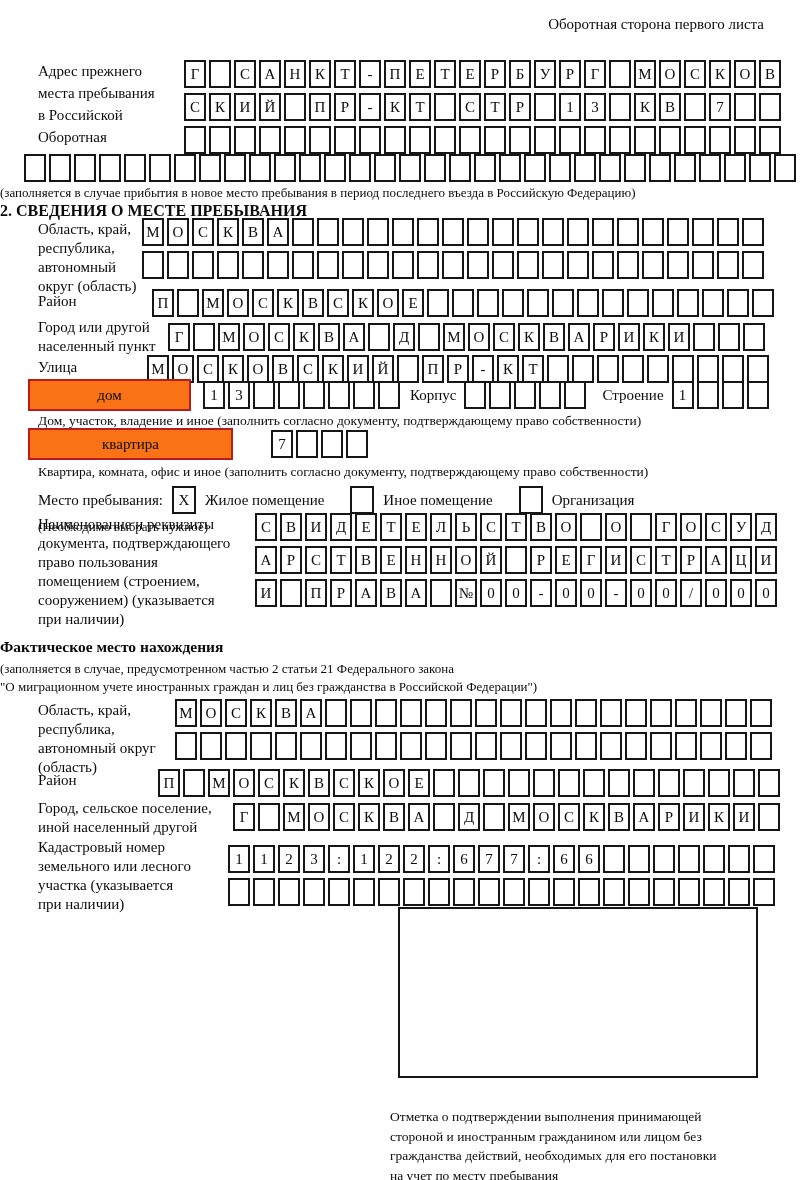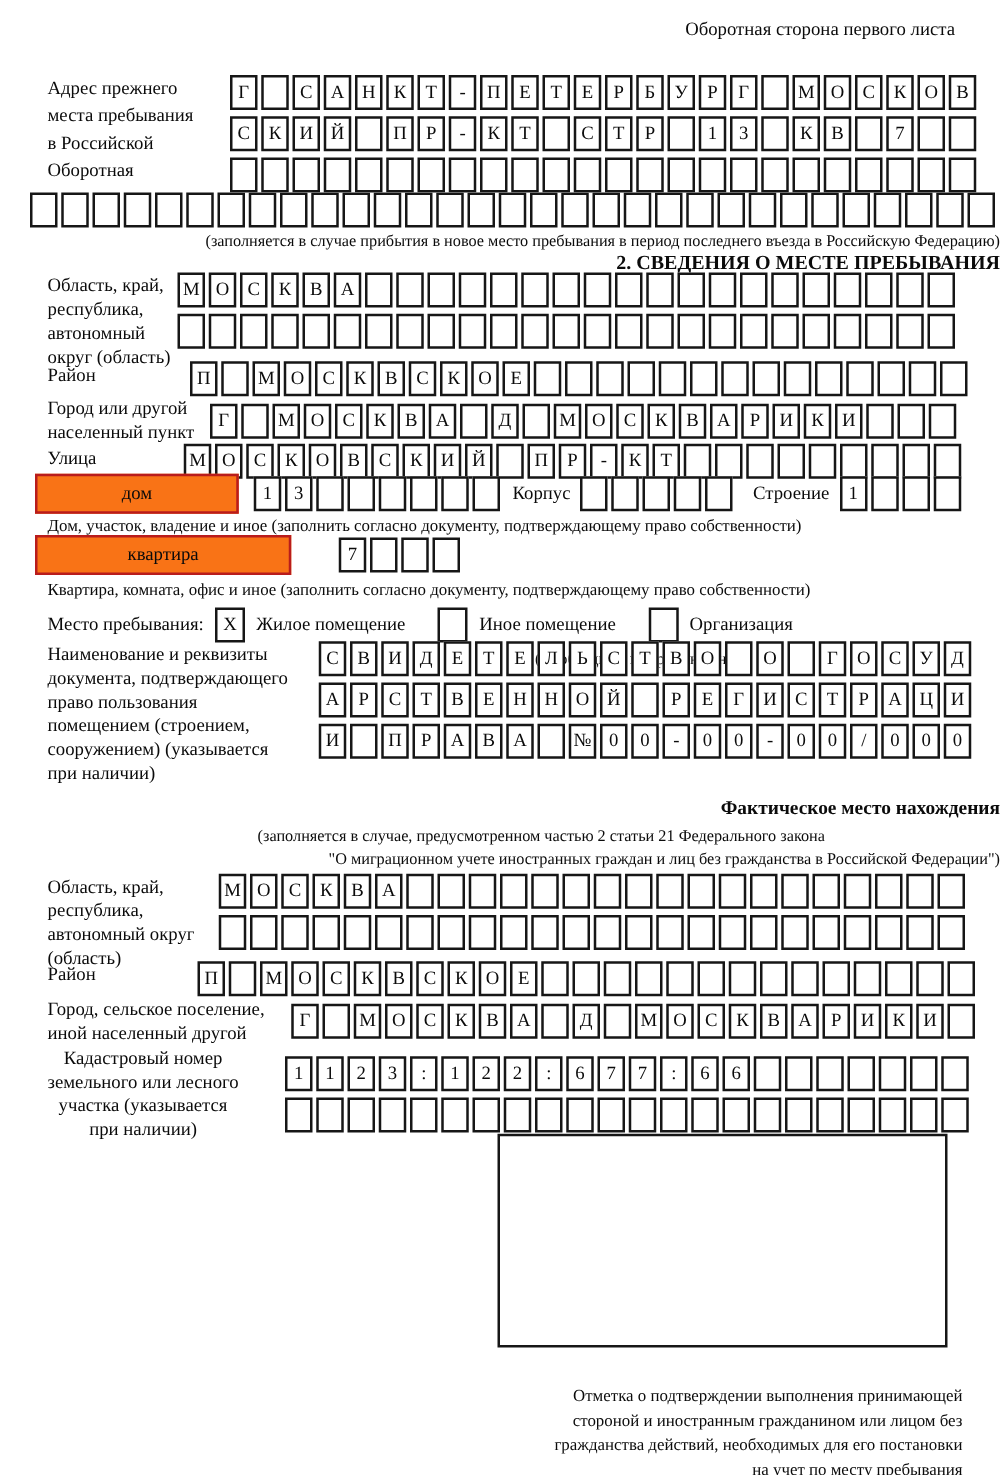--- a/index.html
+++ b/index.html
@@ -1,21 +1,21 @@
 <!DOCTYPE html>
 <html><head>
 <meta charset="utf-8">
 <style>
   html,body{margin:0;padding:0;background:#fff;}
   .sheet{
     position:relative;width:800px;height:1180px;background:#fff;color:#0b0b0b;
     font-family:"Liberation Serif","DejaVu Serif",serif;font-size:15px;overflow:hidden;
   }
   .abs{position:absolute;}
-  .center{text-align:right;}
+  .center{text-align:left;}
   .bold{font-weight:bold;}
   .small{font-size:13px;}
   .note{font-size:13.5px;}
   .lbl{line-height:19px;}
   .cells{display:flex;gap:3px;}
   .cell{
     box-sizing:border-box;flex:0 0 22px;width:22px;height:28px;border:2px solid #161616;
     display:flex;align-items:center;justify-content:center;font-size:15px;background:#fff;
   }
   .wbox{
@@ -74,21 +74,21 @@
   #fact-note1{left:0;top:661px;width:660px;}
   #fact-note2{left:0;top:679px;width:800px;}
 
   #fact-oblast-label{left:38px;top:701px;}
   #fact-oblast-r1{left:175px;top:699px;}
   #fact-oblast-r2{left:175px;top:732px;}
   #fact-rayon-label{left:38px;top:772px;}
   #fact-rayon-row{left:158px;top:769px;}
   #fact-gorod-label{left:38px;top:799px;}
   #fact-gorod-row{left:233px;top:803px;}
-  #fact-kad-label{left:38px;top:838px;text-align:center;}
+  #fact-kad-label{left:38px;top:838px;}
   #fact-kad-r1{left:228px;top:845px;}
   #fact-kad-r2{left:228px;top:878px;}
 
   #stamp-box{left:398px;top:907px;width:360px;height:171px;border:2px solid #161616;box-sizing:border-box;background:#fff;}
   #stamp-caption{left:390px;top:1087px;width:380px;line-height:19.5px;font-size:13.5px;margin-top:20px;}
 </style>
 </head>
 <body>
 
 <div class="sheet">

